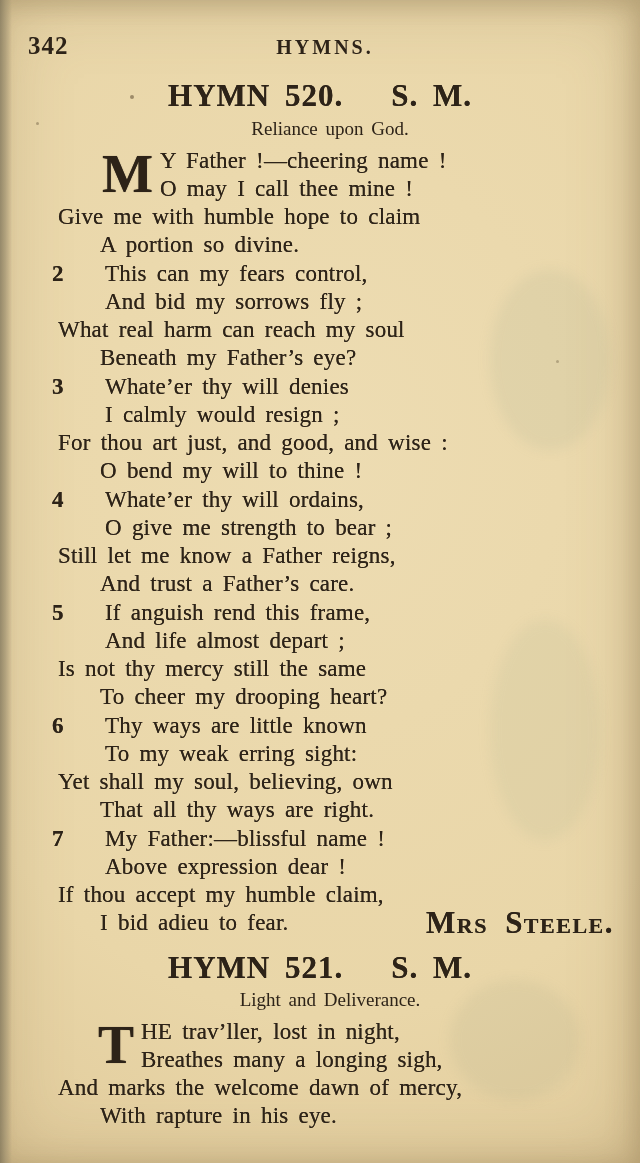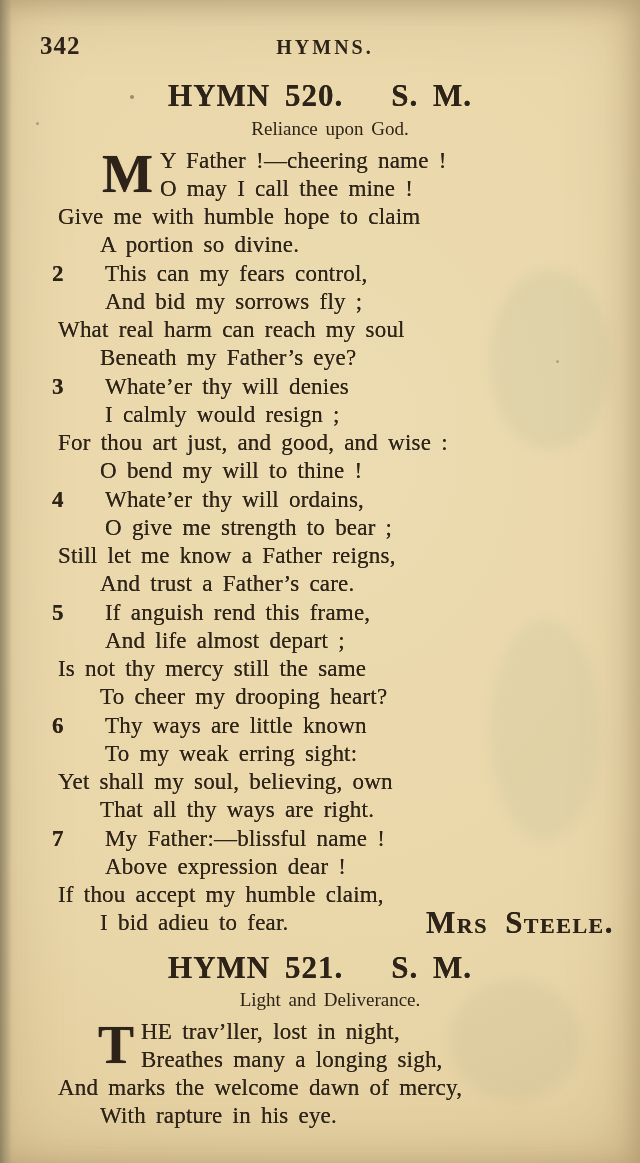--- a/index.html
+++ b/index.html
@@ -23,21 +23,21 @@
   .smudge.s2{right:40px;top:620px;width:110px;height:220px;background:rgba(168,176,140,.14);}
   .smudge.s3{right:60px;top:980px;width:130px;height:120px;background:rgba(170,170,135,.15);}
   .speck{position:absolute;background:#5d4c33;border-radius:50%;opacity:.55;pointer-events:none;}
   .speck.k1{left:130px;top:95px;width:4px;height:4px;}
   .speck.k2{left:36px;top:122px;width:3px;height:3px;opacity:.4;}
   .speck.k3{left:556px;top:360px;width:3px;height:3px;opacity:.35;}
 
   .page-header{position:relative;padding-top:36px;height:30px;}
   .page-number{
     position:absolute;left:28px;top:32px;
-    font-size:25px;font-weight:bold;letter-spacing:1px;margin-left:12px;
+    font-size:25px;font-weight:bold;letter-spacing:1px;
   }
   .running-header{
     display:block;text-align:center;
     font-size:20px;font-weight:bold;letter-spacing:3px;
     padding-left:10px;
   }
 
   .hymn-title{
     display:flex;justify-content:center;align-items:baseline;gap:48px;
     margin-top:12px;line-height:36px;

